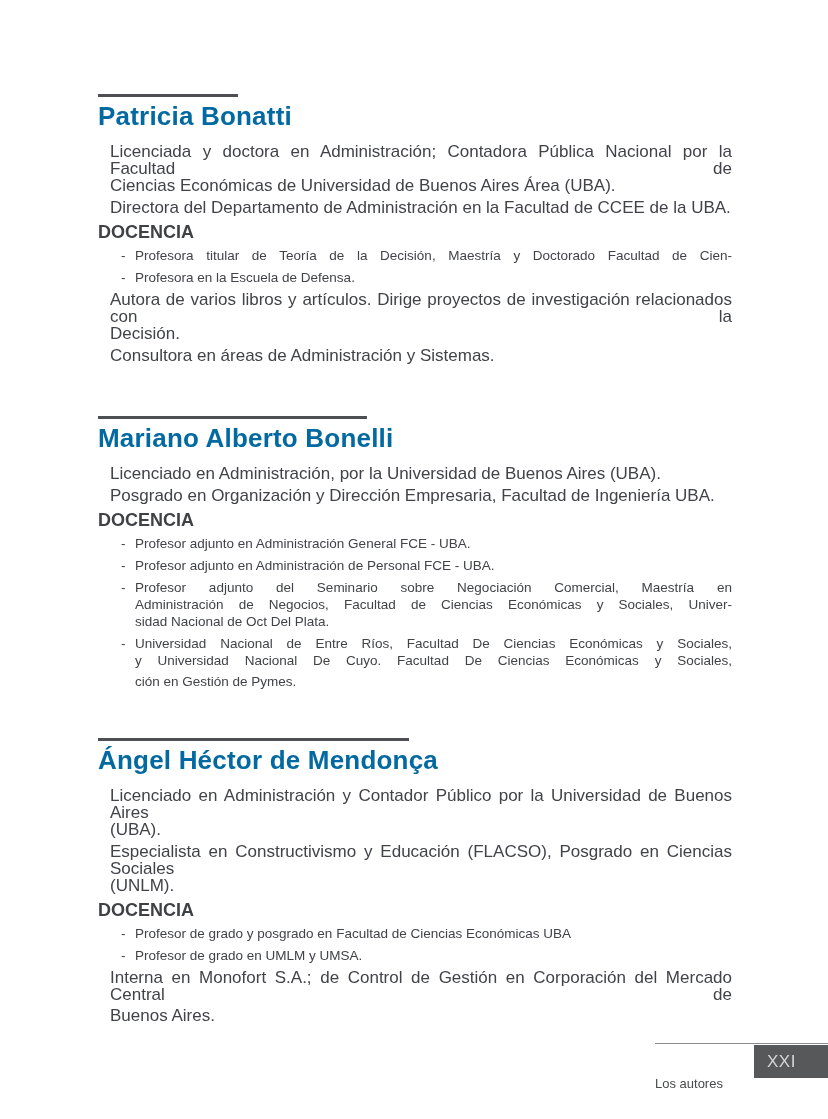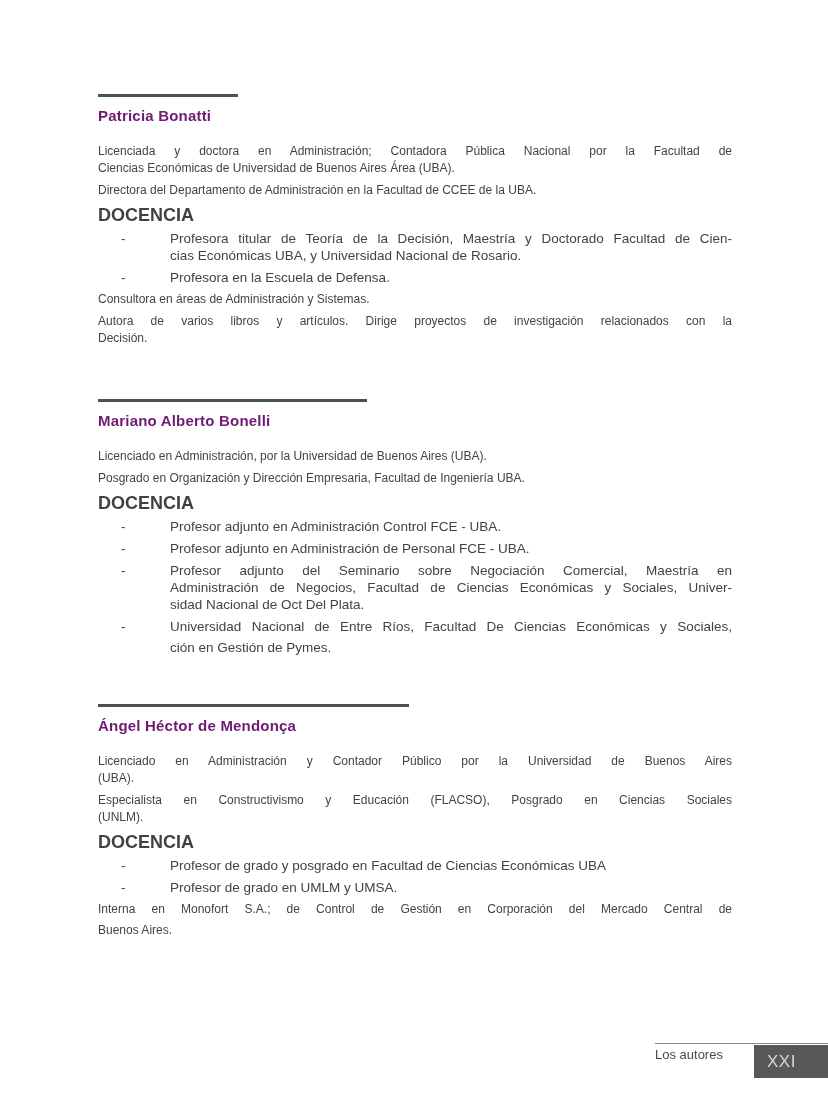--- a/index.html
+++ b/index.html
@@ -17,49 +17,49 @@
     width: 634px;
   }
   .section { margin: 0; }
   .section.s1 { margin-bottom: 52px; }
   .section.s2 { margin-bottom: 48px; }
   .rule { height: 3px; background: #4d4f53; }
   .rule.r1 { width: 140px; }
   .rule.r2 { width: 269px; }
   .rule.r3 { width: 311px; }
   h1.name {
-    font-size: 15px;
+    font-size: 26px;
     line-height: 26px;
     font-weight: bold;
-    color: #701a75;
+    color: #0369a1;
     margin: 6px 0 14px 0;
     letter-spacing: 0.2px;
   }
-  .para { margin: 0 0 5px 0; font-size: 12px; line-height: 17px; }
+  .para { margin: 0 0 5px 12px; font-size: 17px; line-height: 17px; }
   .line { min-height: 17px; }
   .jl { text-align: justify; text-align-last: justify; }
   .gap-top { margin-top: 4px; }
   .docencia {
     font-size: 18px; line-height: 17px;
     font-weight: bold;
     color: #3f4145;
     margin: 8px 0 6px 0;
   }
   .bullet { display: flex; margin: 0 0 5px 0; padding-left: 23px; font-size: 13.5px; line-height: 17px; }
   .dash { flex: none; width: 14px; }
-  .btxt { flex: 1; min-width: 0; margin-left: 35px; }
+  .btxt { flex: 1; min-width: 0; }
   .footer-rule {
     position: absolute;
     left: 655px; top: 1043px;
     width: 173px; height: 1px;
     background: #8b8b8b;
   }
   .footer-label {
     position: absolute;
-    left: 655px; top: 1047px;
+    left: 655px; top: 1076px;
     font-size: 13px;
     color: #48494b;
   }
   .page-box {
     position: absolute;
     left: 754px; top: 1045px;
     width: 74px; height: 33px;
     background: #57585a;
   }
   .page-box span {
@@ -87,76 +87,76 @@
     <div class="para">
       <div class="line">Directora del Departamento de Administración en la Facultad de CCEE de la UBA.</div>
     </div>
 
     <div class="docencia">DOCENCIA</div>
 
     <div class="bullet">
       <span class="dash">-</span>
       <div class="btxt">
         <div class="line jl">Profesora titular de Teoría de la Decisión, Maestría y Doctorado Facultad de Cien-</div>
-        <div class="line">cias Económicas UBA, y Universidad Nacional de Rosario.</div>
       </div>
     </div>
     <div class="bullet">
       <span class="dash">-</span>
       <div class="btxt">
         <div class="line">Profesora en la Escuela de Defensa.</div>
       </div>
     </div>
 
-    <div class="para">
-      <div class="line">Consultora en áreas de Administración y Sistemas.</div>
-    </div>
     <div class="para">
       <div class="line jl">Autora de varios libros y artículos. Dirige proyectos de investigación relacionados con la</div>
       <div class="line">Decisión.</div>
+    </div>
+    <div class="para">
+      <div class="line">Consultora en áreas de Administración y Sistemas.</div>
     </div>
   </div>
 
   <div class="section s2">
     <div class="rule r2"></div>
     <h1 class="name">Mariano Alberto Bonelli</h1>
 
     <div class="para">
       <div class="line">Licenciado en Administración, por la Universidad de Buenos Aires (UBA).</div>
     </div>
     <div class="para">
       <div class="line">Posgrado en Organización y Dirección Empresaria, Facultad de Ingeniería UBA.</div>
     </div>
 
     <div class="docencia">DOCENCIA</div>
 
     <div class="bullet">
       <span class="dash">-</span>
       <div class="btxt">
-        <div class="line">Profesor adjunto en Administración Control FCE - UBA.</div>
+        <div class="line">Profesor adjunto en Administración General FCE - UBA.</div>
       </div>
     </div>
     <div class="bullet">
       <span class="dash">-</span>
       <div class="btxt">
         <div class="line">Profesor adjunto en Administración de Personal FCE - UBA.</div>
       </div>
     </div>
     <div class="bullet">
       <span class="dash">-</span>
       <div class="btxt">
         <div class="line jl">Profesor adjunto del Seminario sobre Negociación Comercial, Maestría en</div>
         <div class="line jl">Administración de Negocios, Facultad de Ciencias Económicas y Sociales, Univer-</div>
         <div class="line">sidad Nacional de Oct Del Plata.</div>
       </div>
     </div>
     <div class="bullet">
       <span class="dash">-</span>
       <div class="btxt">
         <div class="line jl">Universidad Nacional de Entre Ríos, Facultad De Ciencias Económicas y Sociales,</div>
+        <div class="line jl">y Universidad Nacional De Cuyo. Facultad De Ciencias Económicas y Sociales,</div>
         <div class="line gap-top">ción en Gestión de Pymes.</div>
       </div>
     </div>
   </div>
 
   <div class="section s3">
     <div class="rule r3"></div>
     <h1 class="name">Ángel Héctor de Mendonça</h1>
 
     <div class="para">

